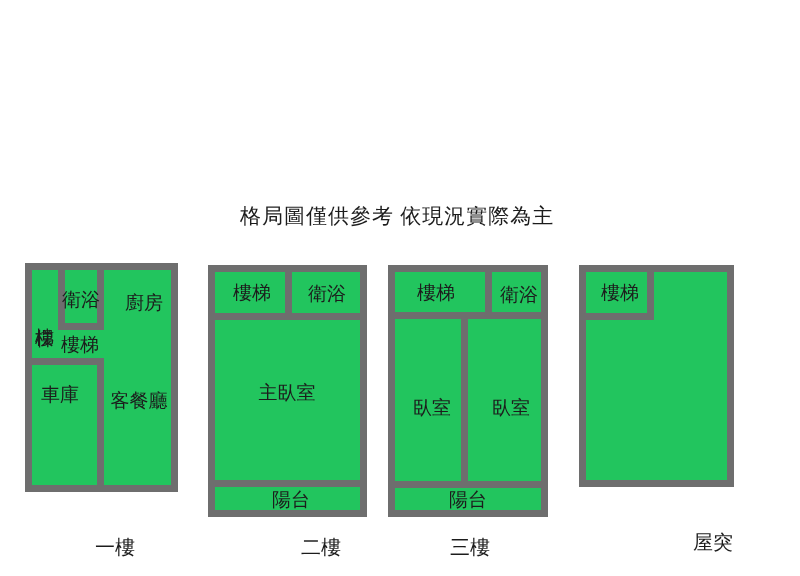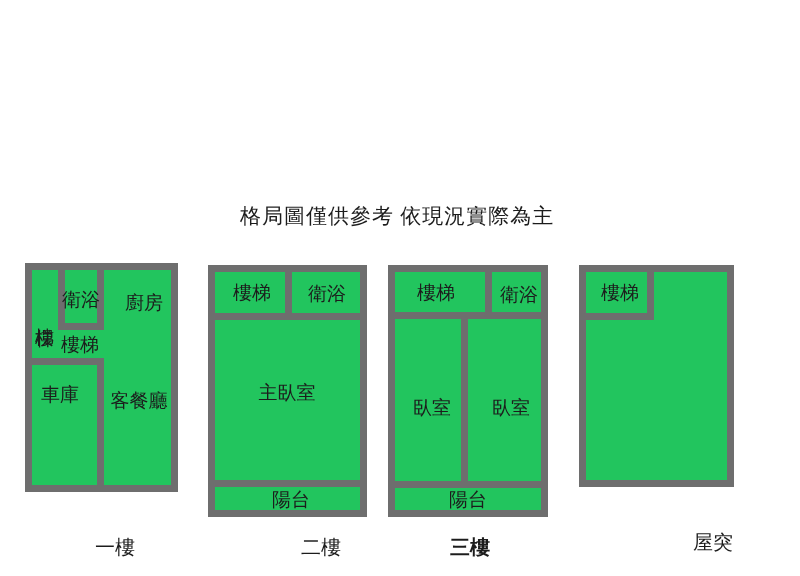--- a/index.html
+++ b/index.html
@@ -108,14 +108,14 @@
 
 <div class="plan" id="plan-rf">
   <div class="wall" style="left:61px; top:0;    width:7px;  height:48px;"></div>
   <div class="wall" style="left:0;    top:41px; width:68px; height:7px;"></div>
 
   <div class="room-label" style="left:34px; top:20px;">樓梯</div>
 </div>
 
 <div class="floor-label" style="left:115px; top:547px;">一樓</div>
 <div class="floor-label" style="left:285px; top:547px;margin-left:36px;">二樓</div>
-<div class="floor-label" style="left:470px; top:547px;font-weight:bold;">三樓</div>
+<div class="floor-label" style="left:470px; top:547px;">三樓</div>
 <div class="floor-label" style="left:713px; top:542px;">屋突</div>
 
 </body></html>

